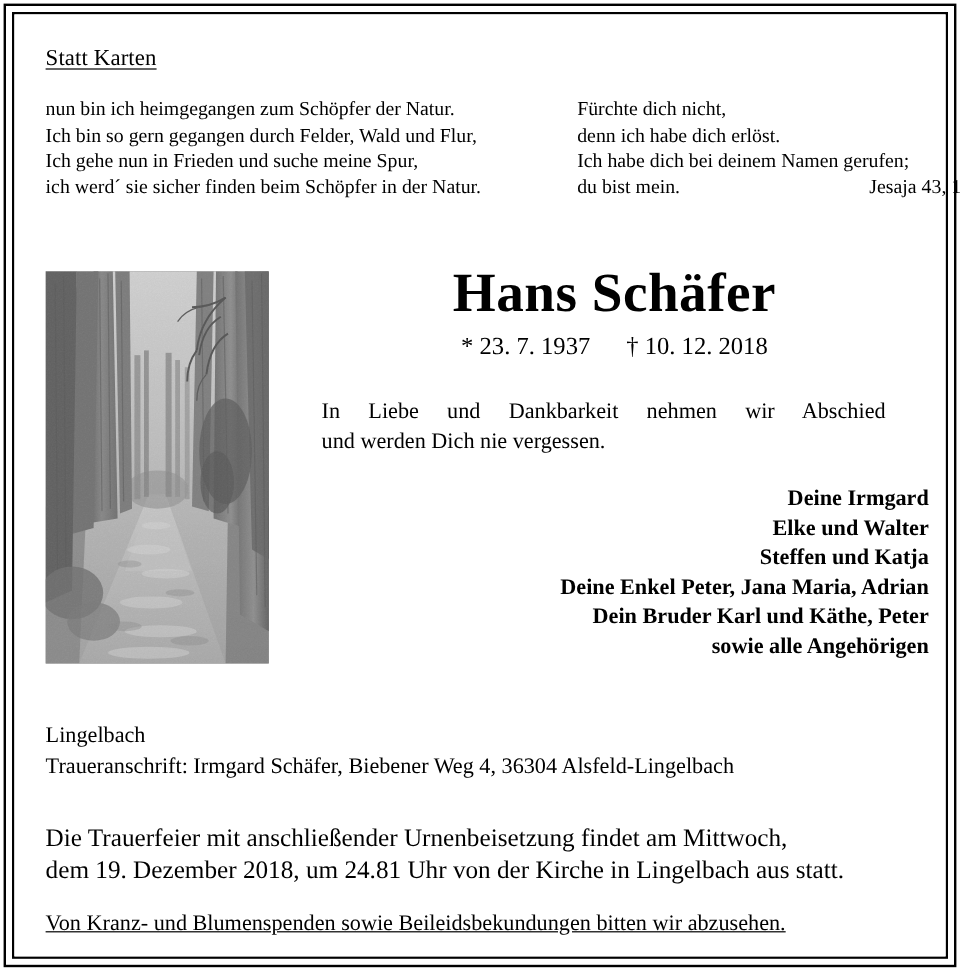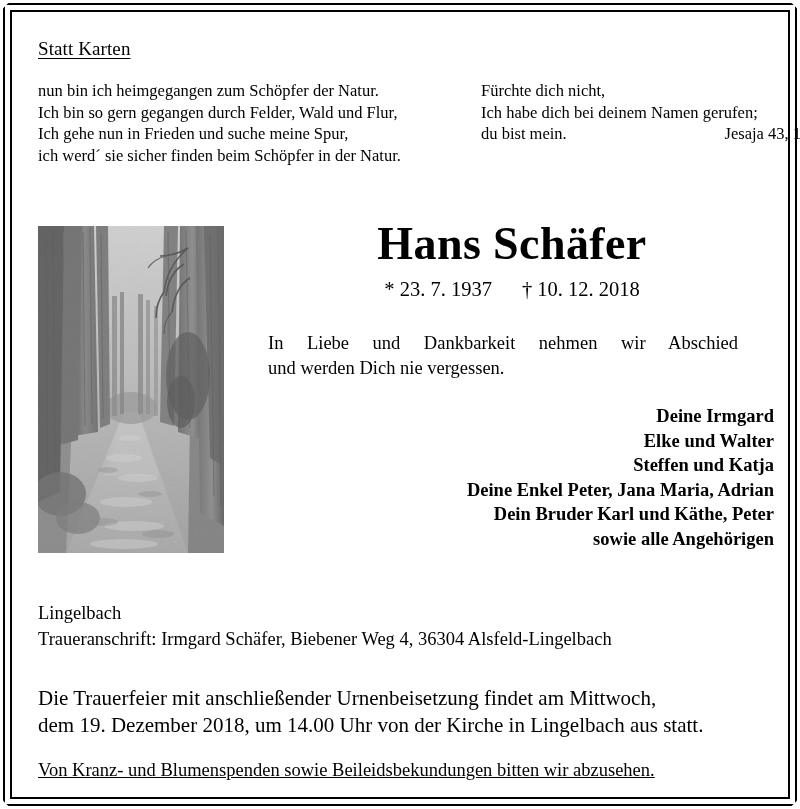--- a/index.html
+++ b/index.html
@@ -12,21 +12,20 @@
     color: #000000;
   }
 
   .notice {
     position: relative;
     width: 800px;
     height: 809px;
     box-sizing: border-box;
     background: #ffffff;
     overflow: hidden;
-    border-radius: 19px;
   }
 
   
   .frame-outer {
     position: absolute;
     left: 3px;
     top: 3px;
     right: 3px;
     bottom: 3px;
     border: 2px solid #000000;
@@ -206,20 +205,21 @@
 
       <div class="poem">
         <div class="line">nun bin ich heimgegangen zum Schöpfer der Natur.</div>
         <div class="line">Ich bin so gern gegangen durch Felder, Wald und Flur,</div>
         <div class="line">Ich gehe nun in Frieden und suche meine Spur,</div>
         <div class="line">ich werd´ sie sicher finden beim Schöpfer in der Natur.</div>
       </div>
 
       <div class="scripture">
         <div class="line">Fürchte dich nicht,</div>
+        <div class="line">denn ich habe dich erlöst.</div>
         <div class="line">Ich habe dich bei deinem Namen gerufen;</div>
         <div class="last-line">
           <span>du bist mein.</span>
           <span class="ref">Jesaja 43, 1</span>
         </div>
       </div>
 
     </div>
 
     <div class="photo">
@@ -366,19 +366,19 @@
 
     </div>
 
     <div class="place-block">
       <div class="line">Lingelbach</div>
       <div class="line">Traueranschrift: Irmgard Schäfer, Biebener Weg 4, 36304 Alsfeld-Lingelbach</div>
     </div>
 
     <div class="ceremony">
       <div class="line">Die Trauerfeier mit anschließender Urnenbeisetzung findet am Mittwoch,</div>
-      <div class="line">dem 19. Dezember 2018, um 14.00 Uhr von der Kirche in Lingelbach aus statt.</div>
+      <div class="line">dem 19. Dezember 2018, um 24.81 Uhr von der Kirche in Lingelbach aus statt.</div>
     </div>
 
     <div class="flowers">Von Kranz- und Blumenspenden sowie Beileidsbekundungen bitten wir abzusehen.</div>
 
   </div>
 </div>
 
 </body></html>

